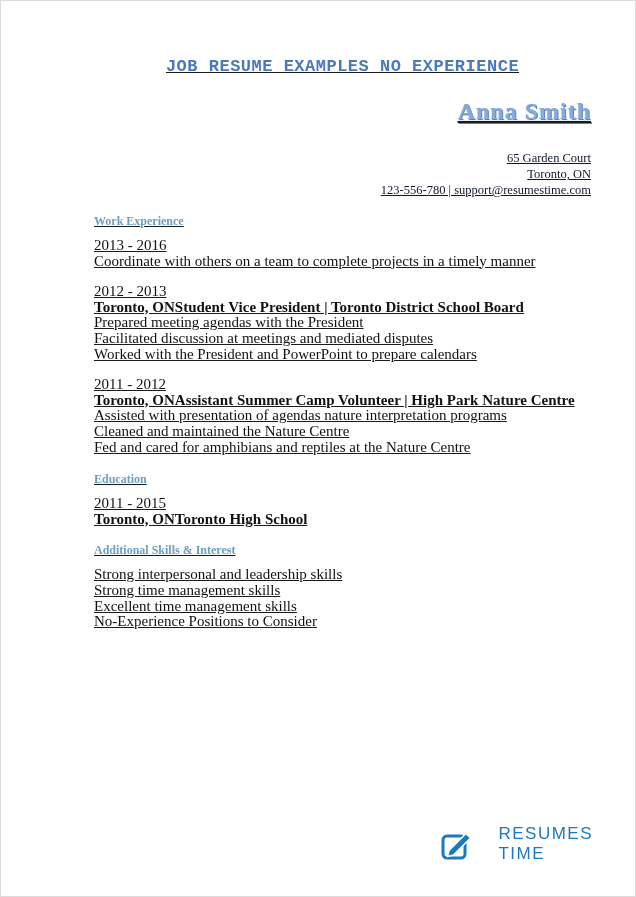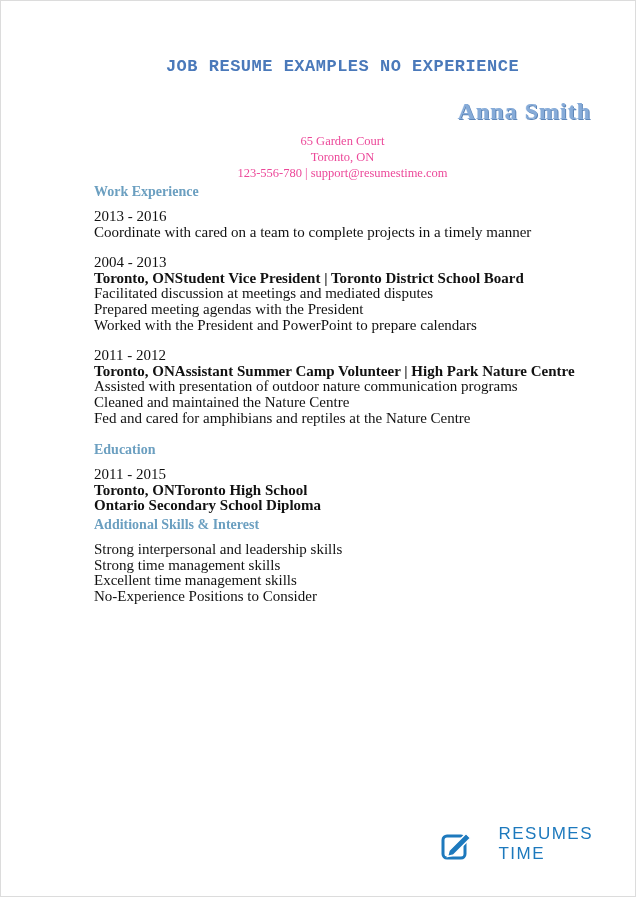--- a/index.html
+++ b/index.html
@@ -9,53 +9,54 @@
     font-family: "Liberation Serif", serif;
     color: #1a1a1a;
   }
   .page {
     position: relative;
     width: 636px; height: 897px;
     background: #ffffff;
     border: 1px solid #dcdcdc;
     padding: 56px 44px 0 93px;
     overflow: hidden;
+    text-decoration: underline;
   }
   .doc-title {
     text-align: center;
     font-family: "Liberation Mono", "DejaVu Sans Mono", monospace;
     font-weight: bold;
     font-size: 17px;
     letter-spacing: 0.5px;
     color: #4a79ba;
     margin-bottom: 22px;
   }
   .candidate-name {
     text-align: right;
     font-family: "Liberation Serif", serif;
     font-weight: bold;
     font-size: 24px;
     letter-spacing: 1px;
     color: #86abd8;
     text-shadow: 1px 1px 0 #5d86b8, -0.5px -0.5px 0 #d3e1f2;
-    margin-bottom: 8px;
+    margin-bottom: 25px;
   }
   .contact-block {
-    text-align: center;
+    text-align: right;
     font-size: 12.5px;
     line-height: 16px;
-    color: #ec4899;
+    color: #0f172a;
   }
   h2.section-heading {
     font-family: "Liberation Serif", serif;
     font-weight: bold;
-    font-size: 14px;
+    font-size: 12px;
     line-height: 18px;
     color: #6b9fc0;
-    margin: 2px 0 8px 0;
+    margin: 14px 0 8px 0;
   }
   .line {
     font-size: 15px;
     line-height: 15.6px;
     color: #111;
   }
   .bold { font-weight: bold; }
   .job { margin-bottom: 15px; }
   .logo {
     position: absolute;
@@ -86,45 +87,44 @@
     <div>65 Garden Court</div>
     <div>Toronto, ON</div>
     <div>123-556-780 | support@resumestime.com</div>
   </div>
 
   <section>
     <h2 class="section-heading">Work Experience</h2>
 
     <div class="job">
       <div class="line">2013 - 2016</div>
-      <div class="line">Coordinate with cared on a team to complete projects in a timely manner</div>
+      <div class="line">Coordinate with others on a team to complete projects in a timely manner</div>
     </div>
 
     <div class="job">
-      <div class="line">2004 - 2013</div>
+      <div class="line">2012 - 2013</div>
       <div class="line bold">Toronto, ONStudent Vice President | Toronto District School Board</div>
+      <div class="line">Prepared meeting agendas with the President</div>
       <div class="line">Facilitated discussion at meetings and mediated disputes</div>
-      <div class="line">Prepared meeting agendas with the President</div>
       <div class="line">Worked with the President and PowerPoint to prepare calendars</div>
     </div>
 
     <div class="job">
       <div class="line">2011 - 2012</div>
       <div class="line bold">Toronto, ONAssistant Summer Camp Volunteer | High Park Nature Centre</div>
-      <div class="line">Assisted with presentation of outdoor nature communication programs</div>
+      <div class="line">Assisted with presentation of agendas nature interpretation programs</div>
       <div class="line">Cleaned and maintained the Nature Centre</div>
       <div class="line">Fed and cared for amphibians and reptiles at the Nature Centre</div>
     </div>
   </section>
 
   <section>
     <h2 class="section-heading">Education</h2>
     <div class="line">2011 - 2015</div>
     <div class="line bold">Toronto, ONToronto High School</div>
-    <div class="line bold">Ontario Secondary School Diploma</div>
   </section>
 
   <section>
     <h2 class="section-heading">Additional Skills &amp; Interest</h2>
     <div class="line">Strong interpersonal and leadership skills</div>
     <div class="line">Strong time management skills</div>
     <div class="line">Excellent time management skills</div>
     <div class="line">No-Experience Positions to Consider</div>
   </section>
 

